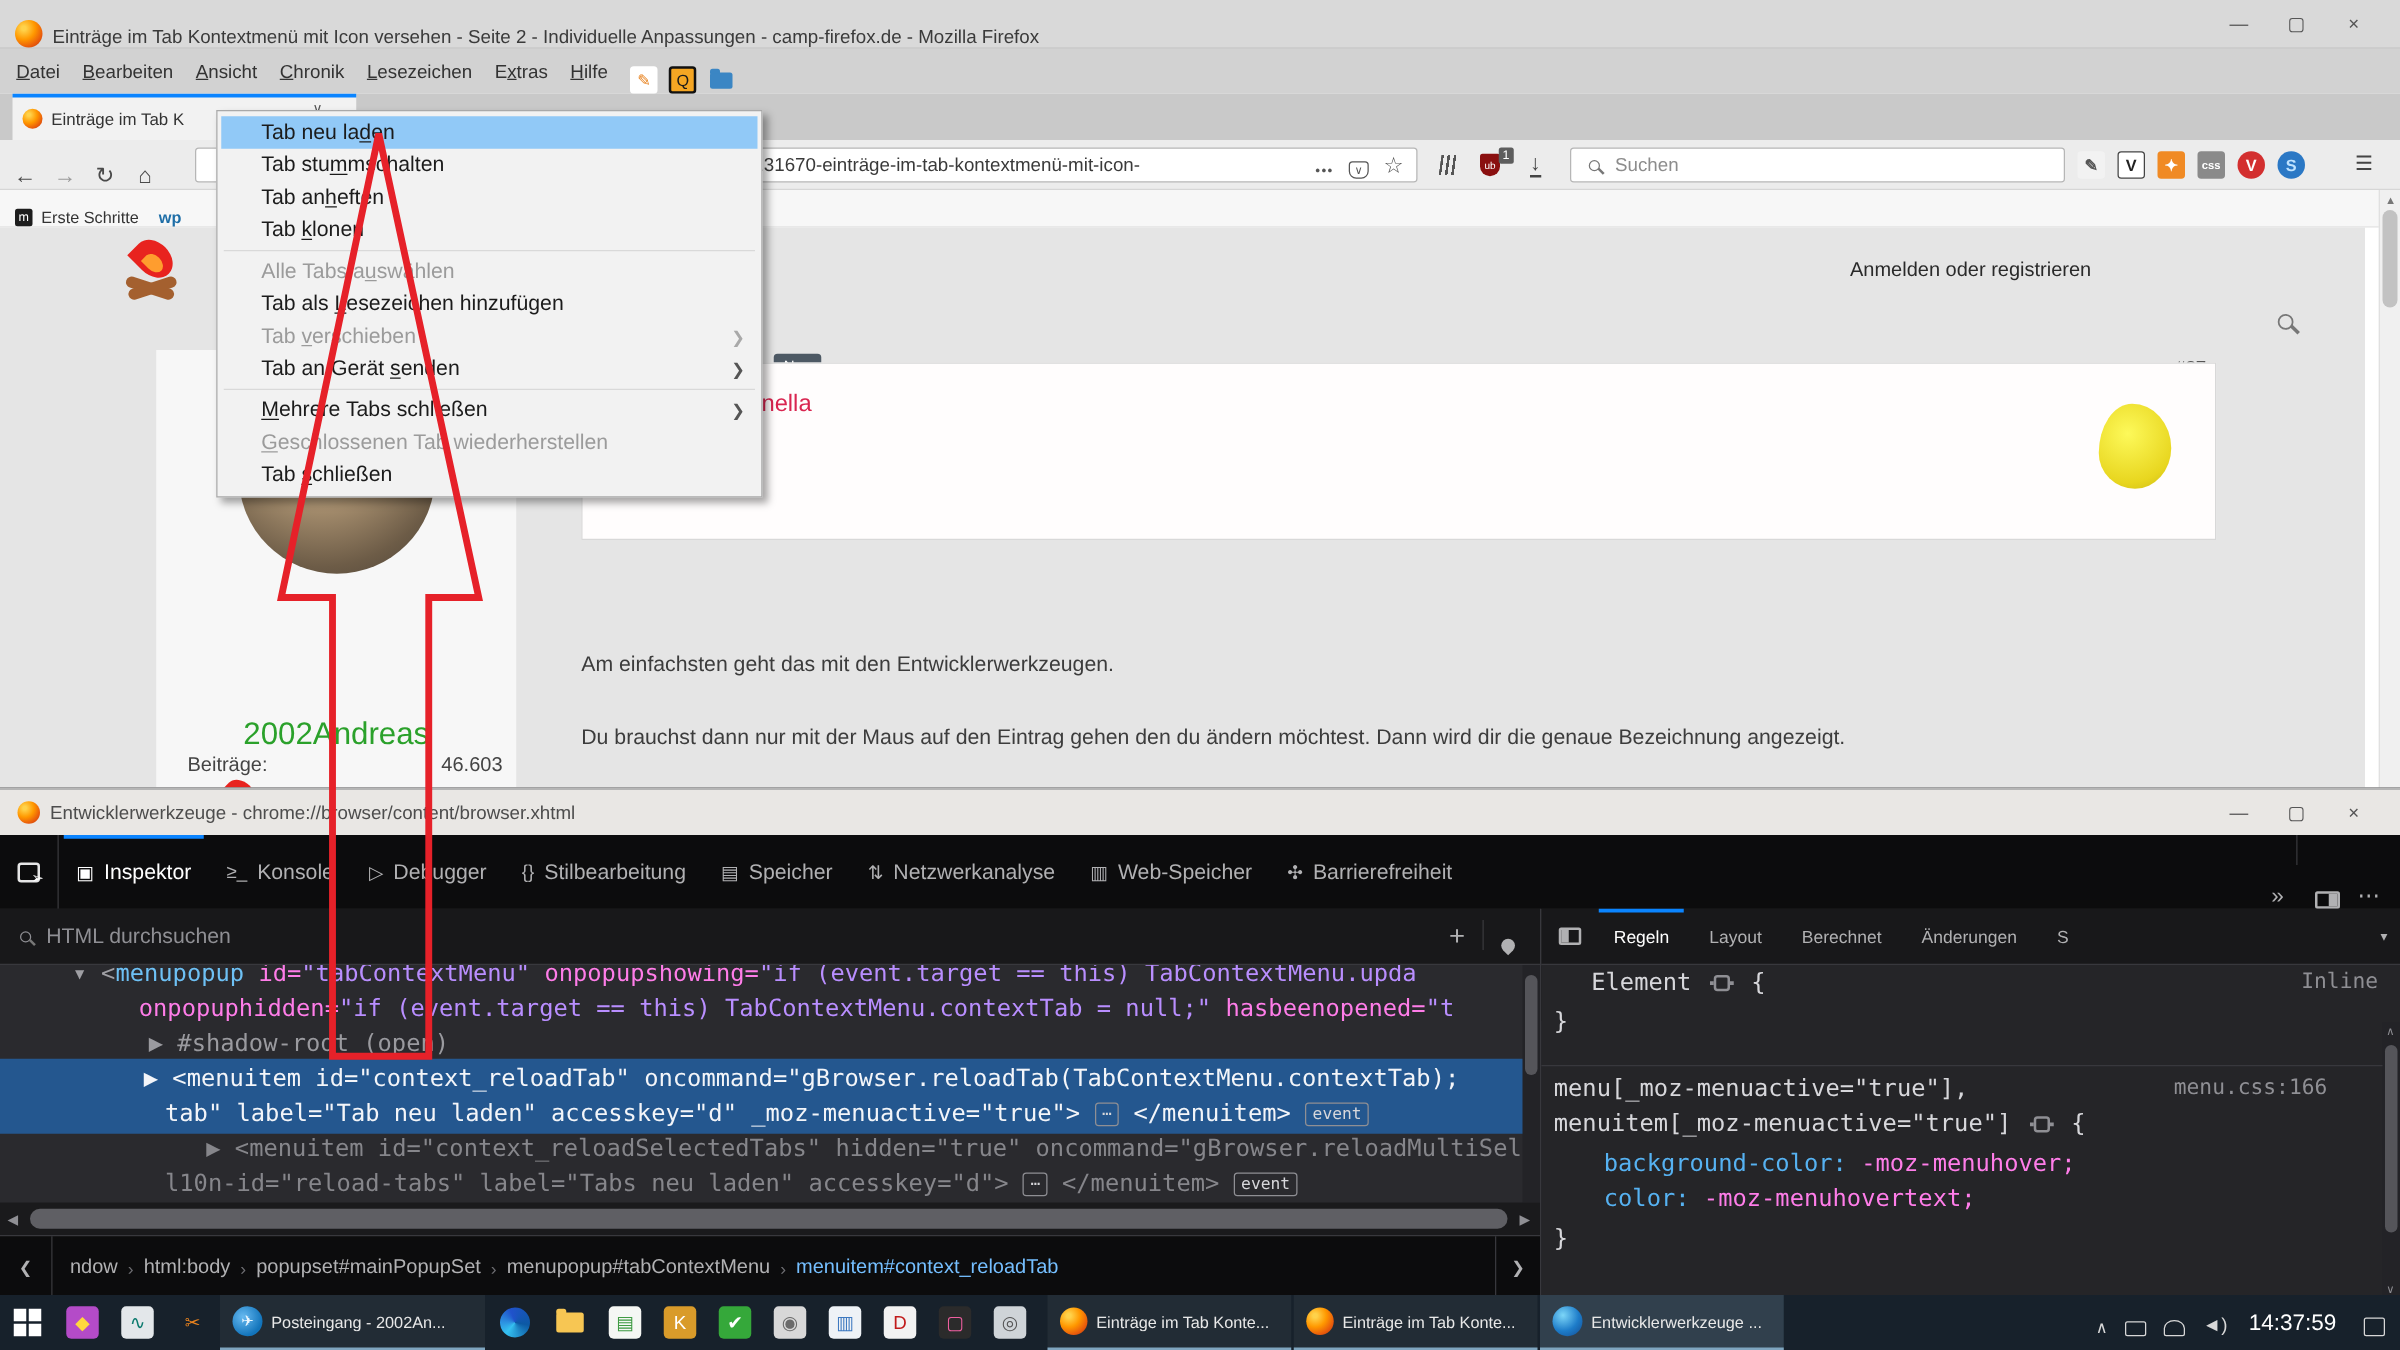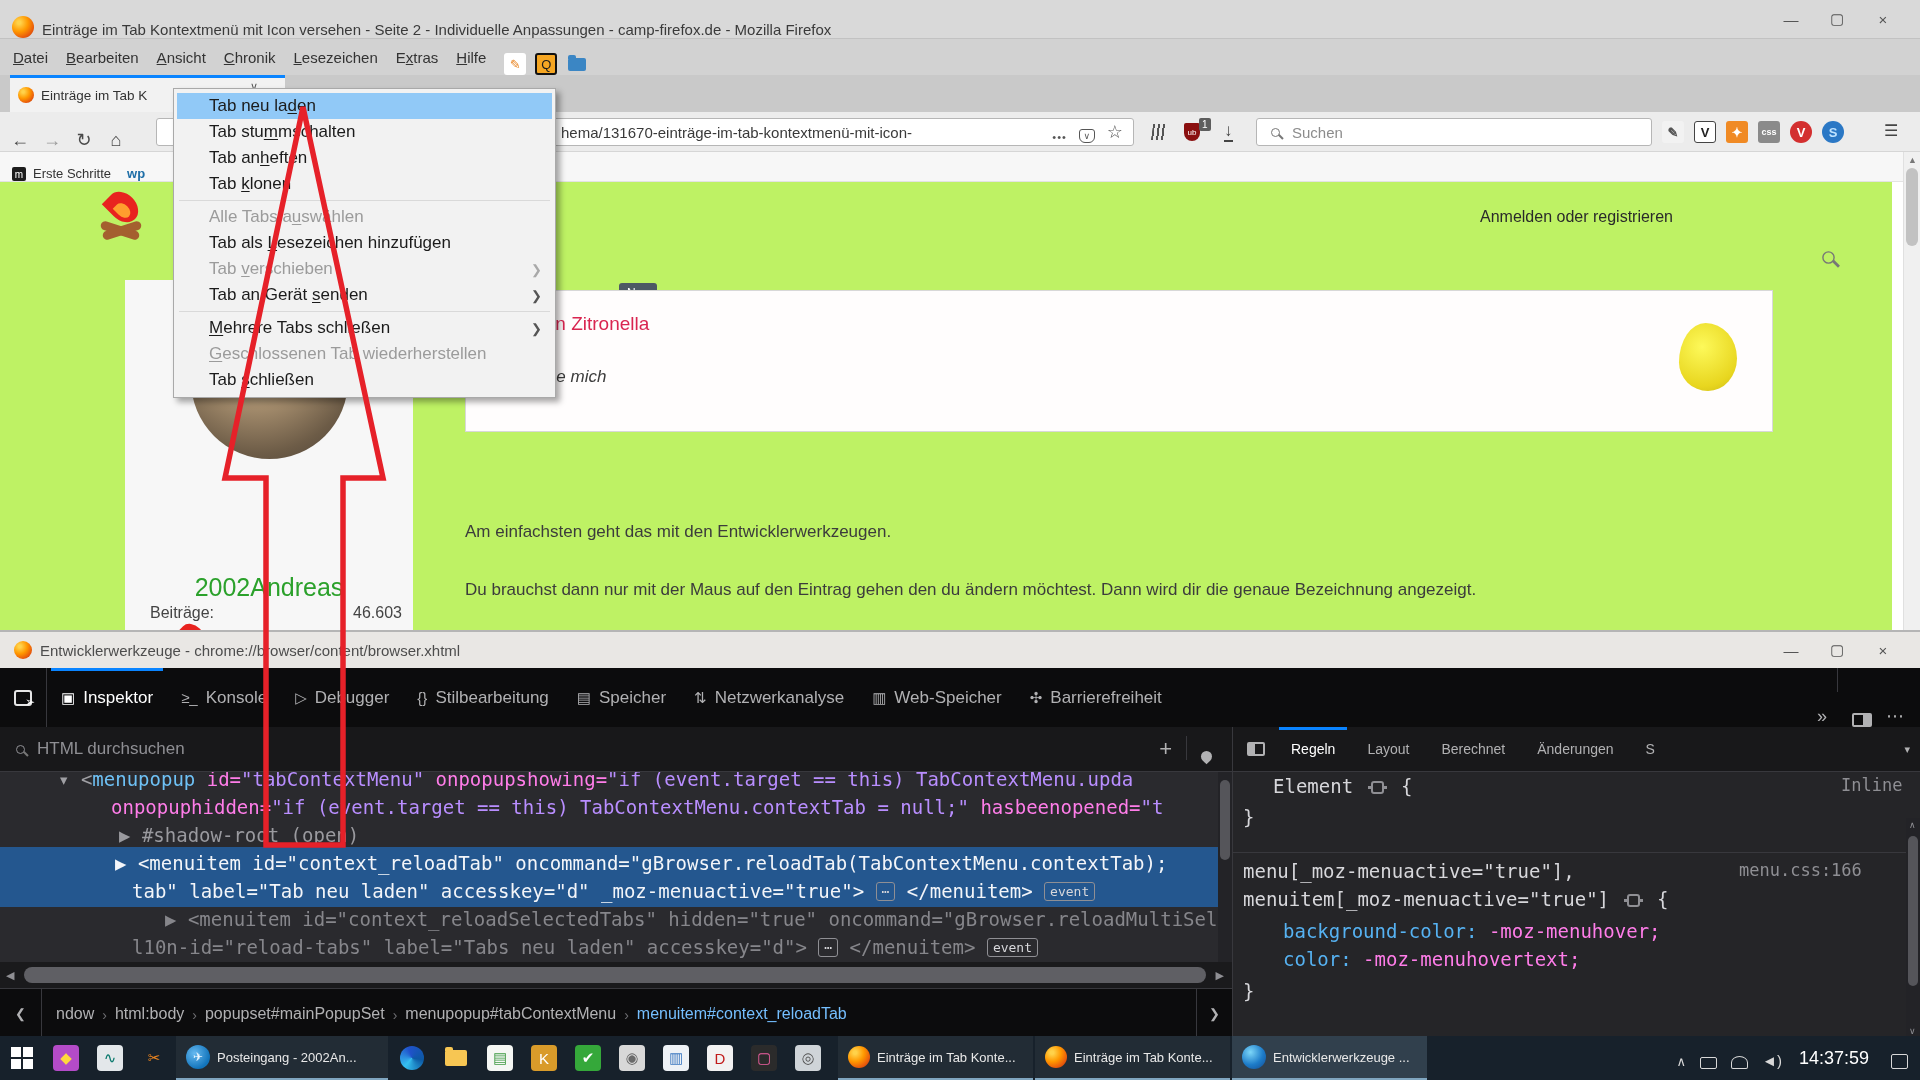--- a/index.html
+++ b/index.html
@@ -27,35 +27,35 @@
   .badge1{position:absolute;background:#5d5d5d;color:#fff;font-size:10px;border-radius:2px;padding:0 3px;line-height:13px}
   #bookmarksbar{left:0;top:152px;width:1920px;height:30px;background:#f7f7f7;border-bottom:1px solid #e3e3e3}
   .ublock{width:16px;height:18px;background:#8a0f0f;border-radius:2px 2px 8px 8px;display:inline-flex;align-items:center;justify-content:center;color:#fff;font-size:8px}
   .libicon{width:14px;height:16px;background:repeating-linear-gradient(90deg,#555 0 2px,transparent 2px 5px);transform:skewX(-8deg)}
   .pocket{width:16px;height:14px;border:1.7px solid #555;border-radius:3px 3px 6px 6px;display:inline-flex;align-items:center;justify-content:center;font-size:9px;color:#555}
   .folder-ico{width:18px;height:13px;background:#f7c653;border-radius:2px;position:relative}
   .folder-ico::before{content:"";position:absolute;top:-3px;left:0;width:8px;height:4px;background:inherit;border-radius:2px 2px 0 0}
   .folder-ico.blue{background:#3b86c4}
 
   
-  #page{left:0;top:182px;width:1892px;height:448px;background:#bef264;overflow:hidden}
+  #page{left:0;top:182px;width:1892px;height:448px;background:#e5e5e5;overflow:hidden}
   .flame{position:relative;display:inline-block}
   .flame .f1{position:absolute;width:26px;height:34px;background:#e8231f;border-radius:0 50% 50% 50%;transform:rotate(-45deg);left:12px;top:0}
   .flame .f2{position:absolute;width:12px;height:17px;background:#ff9d2e;border-radius:0 50% 50% 50%;transform:rotate(-45deg);left:19px;top:12px}
   .flame .l1,.flame .l2{position:absolute;width:40px;height:9px;background:#a4602f;border-radius:5px;top:36px}
   .flame .l1{transform:rotate(18deg);left:2px}
   .flame .l2{transform:rotate(-18deg);left:4px}
   #quotebox{border:1px solid #d8d8d8;background:#fffdfd}
   .pcard{background:#f7f7f7}
   .avatar-cat{border-radius:50%;background:radial-gradient(circle at 42% 32%,#d8c9ad 5%,#a68e6e 38%,#6d5c47 72%,#4a4036)}
   .zitro{background:radial-gradient(circle at 40% 35%,#fdf95a,#e8d61f 70%,#c9b714);border-radius:46% 54% 50% 50%/58% 52% 48% 42%}
   #pg-scroll{left:1903px;top:152px;width:17px;height:478px;background:#f0f0f0;border-left:1px solid #e0e0e0}
 
   
-  #ctxmenu{left:173px;top:88px;width:383px;background:#f2f2f2;border:1px solid #a9a9a9;box-shadow:4px 4px 6px rgba(0,0,0,.35);padding:4px 3px;z-index:40}
+  #ctxmenu{left:173px;top:88px;width:437px;background:#f2f2f2;border:1px solid #a9a9a9;box-shadow:4px 4px 6px rgba(0,0,0,.35);padding:4px 3px;z-index:40}
   .cm-item{height:26px;display:flex;align-items:center;font-size:17px;color:#1b1b1b;padding:0 10px 0 32px;position:relative}
   .cm-item.hl{background:#91c9f7}
   .cm-item.dis{color:#9b9b9b}
   .cm-sub{position:absolute;right:10px;font-size:13px;color:#555}
   .cm-item.dis .cm-sub{color:#a9a9a9}
   .cm-sep{height:1px;background:#d9d9d9;margin:3px 2px}
   .cm-item u{text-decoration:underline;text-underline-offset:2px}
 
   
   #devtools{left:0;top:630px;width:1920px;height:406px;background:#2a2a2e;border-top:2px solid #b5b5b5}

